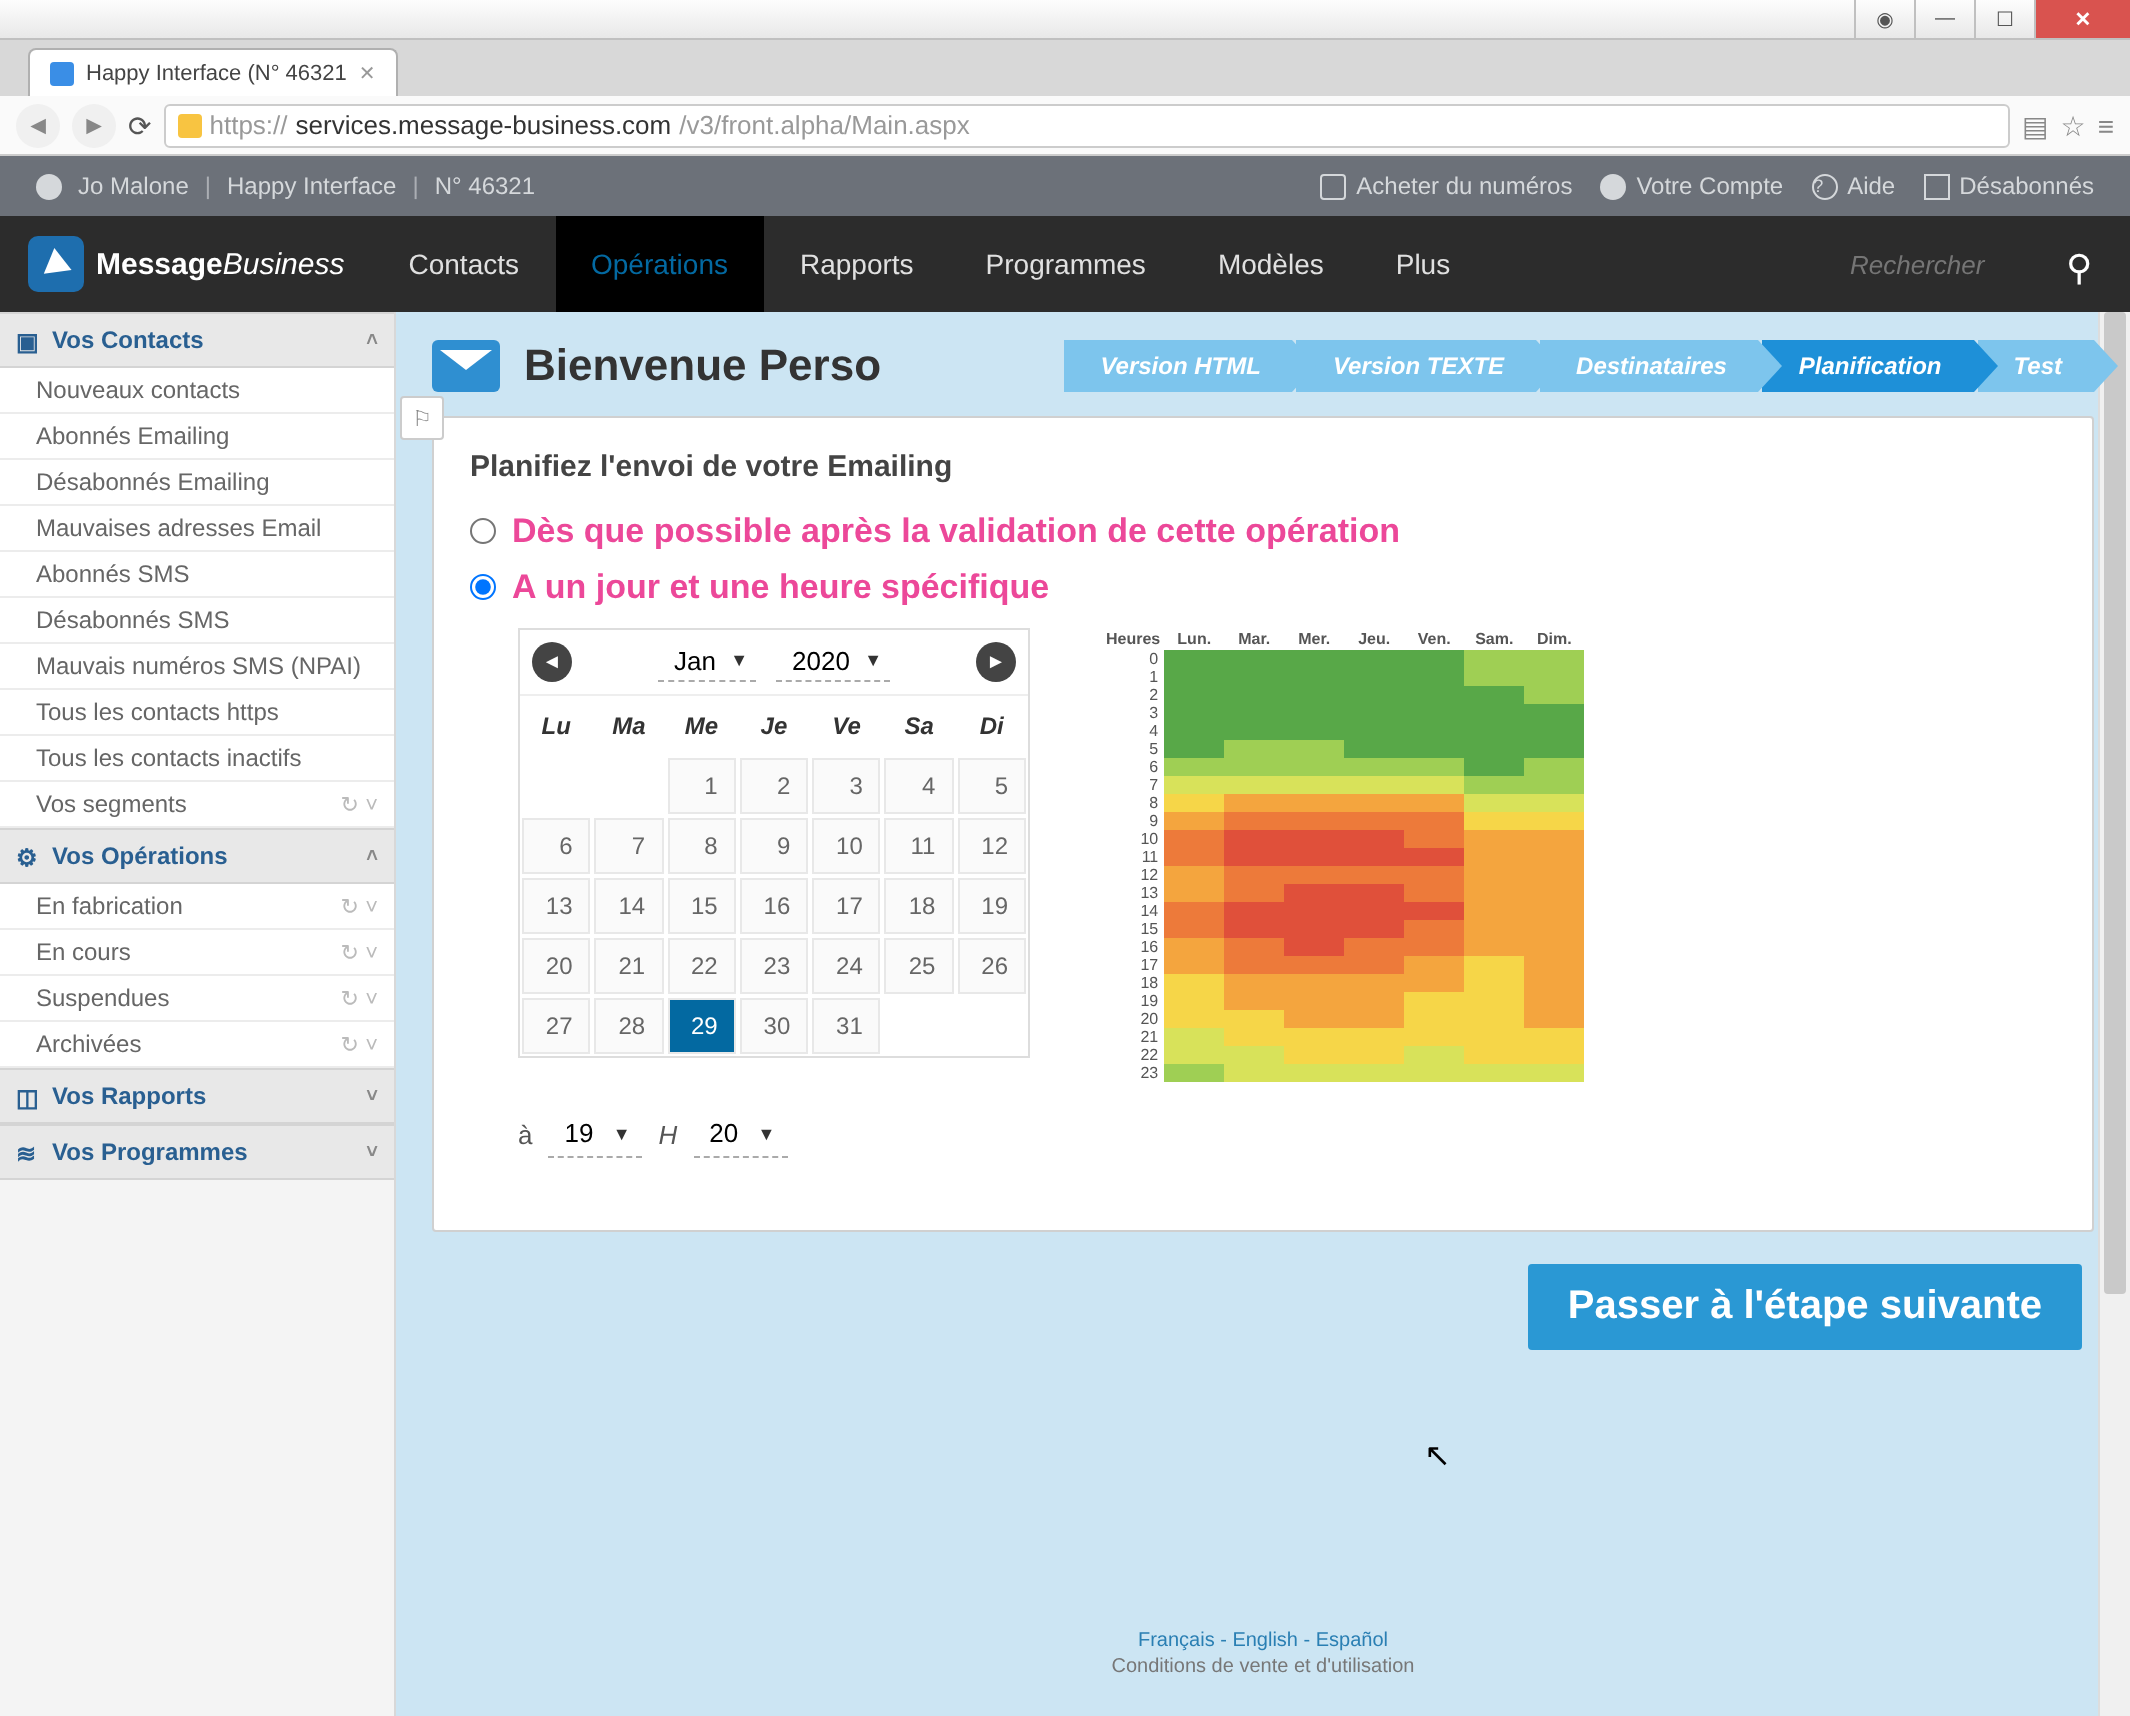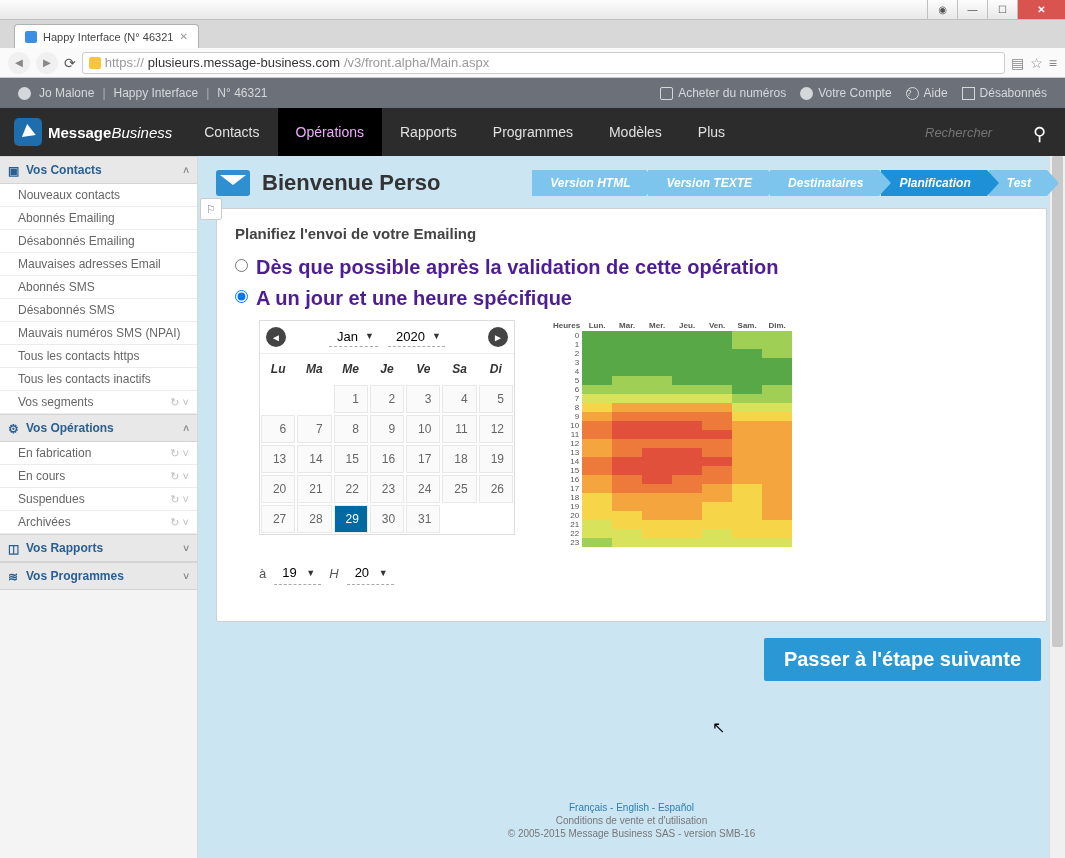--- a/index.html
+++ b/index.html
@@ -35,21 +35,21 @@
 .ico-help{border-radius:50%;border:1.5px solid #d5d8db;font-size:9px;color:#d5d8db;text-align:center;line-height:11px}
 .ico-exit{border:1.5px solid #d5d8db}
 
 .mainnav{height:48px;background:#2c2c2c;display:flex;align-items:stretch;color:#fff}
 .brand{display:flex;align-items:center;gap:6px;padding:0 14px}
 .brand .logo{width:28px;height:28px;background:#1e6eae;border-radius:5px;position:relative}
 .brand .logo:after{content:"";position:absolute;left:7px;top:6px;width:0;height:0;border-left:7px solid transparent;border-right:7px solid transparent;border-bottom:12px solid #fff;transform:rotate(-8deg)}
 .brand-txt{font-size:15px;font-style:italic}
 .brand-txt b{font-style:normal}
 .nav-item{display:flex;align-items:center;padding:0 18px;font-size:14px;color:#e0e0e0;cursor:pointer}
-.nav-item.active{background:#000;color:#f0abfc}
+.nav-item.active{background:#000;color:#0369a1}
 .search{margin-left:auto;display:flex;align-items:center;padding:0 14px;gap:8px}
 .search input{background:transparent;border:none;color:#aaa;font-size:13px;font-style:italic;width:100px;outline:none}
 .search .mag{width:18px;height:18px;color:#fff;font-size:18px}
 
 .body{display:flex;height:calc(100% - 78px)}
 .sidebar{width:198px;background:#f4f4f4;border-right:1px solid #d8d8d8;font-size:12px;color:#444;flex-shrink:0}
 .sb-head{background:#e8e8e8;border-top:1px solid #d4d4d4;border-bottom:1px solid #d4d4d4;padding:6px 8px;font-weight:bold;color:#295f91;display:flex;align-items:center;gap:6px}
 .sb-head .sb-ico{width:12px;height:12px}
 .sb-head .caret{margin-left:auto;color:#888;font-size:10px}
 .sb-item{padding:4px 8px 4px 18px;border-bottom:1px solid #ececec;color:#666;background:#fff;display:flex;align-items:center}
@@ -64,21 +64,21 @@
 .steps{display:flex;gap:2px}
 .step{height:26px;background:#7dc5ed;color:#fff;font-size:12px;font-style:italic;font-weight:bold;padding:0 16px 0 18px;display:flex;align-items:center;position:relative}
 .step:after{content:"";position:absolute;right:-12px;top:0;border-top:13px solid transparent;border-bottom:13px solid transparent;border-left:12px solid #7dc5ed;z-index:1}
 .step.active{background:#1e90d8}
 .step.active:after{border-left-color:#1e90d8}
 
 .panel{background:#fff;border:1px solid #d0d0d0;border-radius:2px;padding:16px 18px 28px}
 .panel h2{font-size:15px;color:#444;font-weight:bold;margin-bottom:14px}
 .opt{display:flex;align-items:flex-start;gap:8px;margin:8px 0 4px}
 .opt input{margin-top:3px}
-.opt label{font-size:20px;font-weight:bold;color:#4c1d95;cursor:pointer}
+.opt label{font-size:17px;font-weight:bold;color:#ec4899;cursor:pointer}
 .sched-box{display:flex;align-items:flex-start;gap:36px;margin:10px 0 14px 24px}
 
 .cal{border:1px solid #ddd;width:256px;font-size:12px}
 .cal-head{display:flex;align-items:center;justify-content:space-between;padding:6px;border-bottom:1px solid #eee}
 .cal-nav{width:20px;height:20px;border-radius:10px;background:#444;color:#fff;font-size:10px;display:flex;align-items:center;justify-content:center}
 .cal-sel{border:none;border-bottom:1px dashed #aaa;font-size:13px;padding:2px 20px 2px 8px;background:#fff;appearance:none;-webkit-appearance:none;position:relative}
 .cal-sel-wrap{position:relative;display:inline-block}
 .cal-sel-wrap:after{content:"▼";position:absolute;right:4px;top:4px;font-size:9px;color:#333;pointer-events:none}
 .cal table{width:100%;border-collapse:collapse}
 .cal th{font-weight:bold;font-style:italic;padding:8px 0;color:#333}
@@ -126,21 +126,21 @@
     <span class="x">✕</span>
   </div>
 </div>
 <div class="urlbar">
   <div class="nav-btn">◄</div>
   <div class="nav-btn">►</div>
   <div class="reload">⟳</div>
   <div class="url-box">
     <span class="lock"></span>
     <span class="full">https://</span>
-      <span class="host">plusieurs.message-business.com</span>
+      <span class="host">services.message-business.com</span>
       <span class="full">/v3/front.alpha/Main.aspx</span>
   </div>
   <div class="url-tools">
     <span>▤</span>
     <span>☆</span>
     <span>≡</span>
   </div>
 </div>
 
 <div class="page">
@@ -693,21 +693,20 @@
           <span class="sel-wrap"><select><option>20</option></select></span>
         </div>
 
       </div>
 
       <div class="next"><button>Passer à l'étape suivante</button></div>
 
       <div class="foot">
         <div class="langs">Français - English - Español</div>
         <div>Conditions de vente et d'utilisation</div>
-        <div>© 2005-2015 Message Business SAS - version SMB-16</div>
       </div>
     </div>
   </div>
 
   <div class="pin">⚐</div>
   <div class="vscroll">
       <div class="thumb"></div>
     </div>
   <div class="cursor">↖</div>
 </div>

